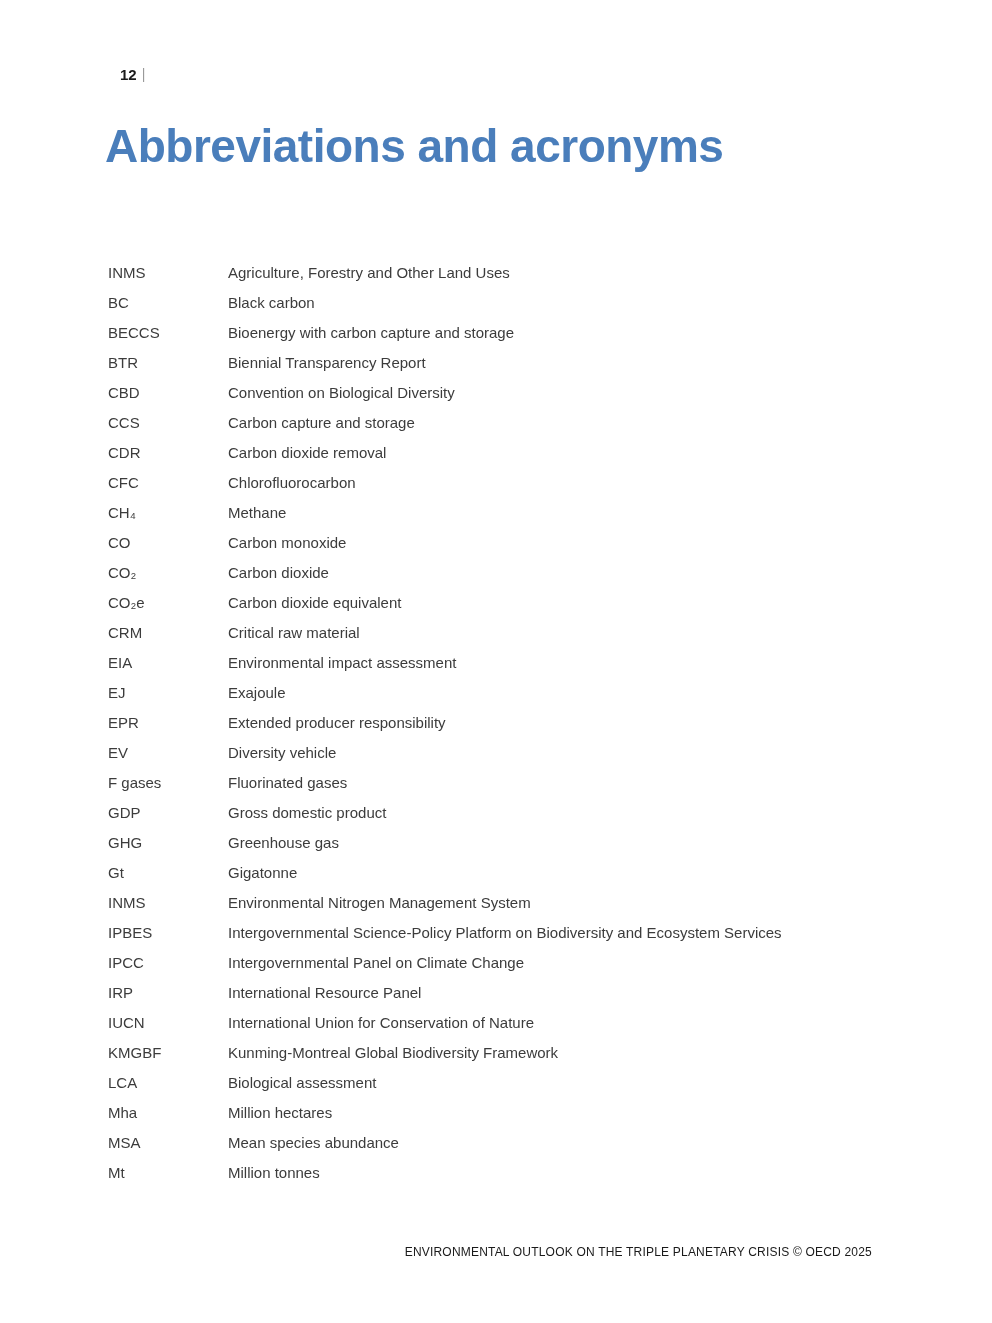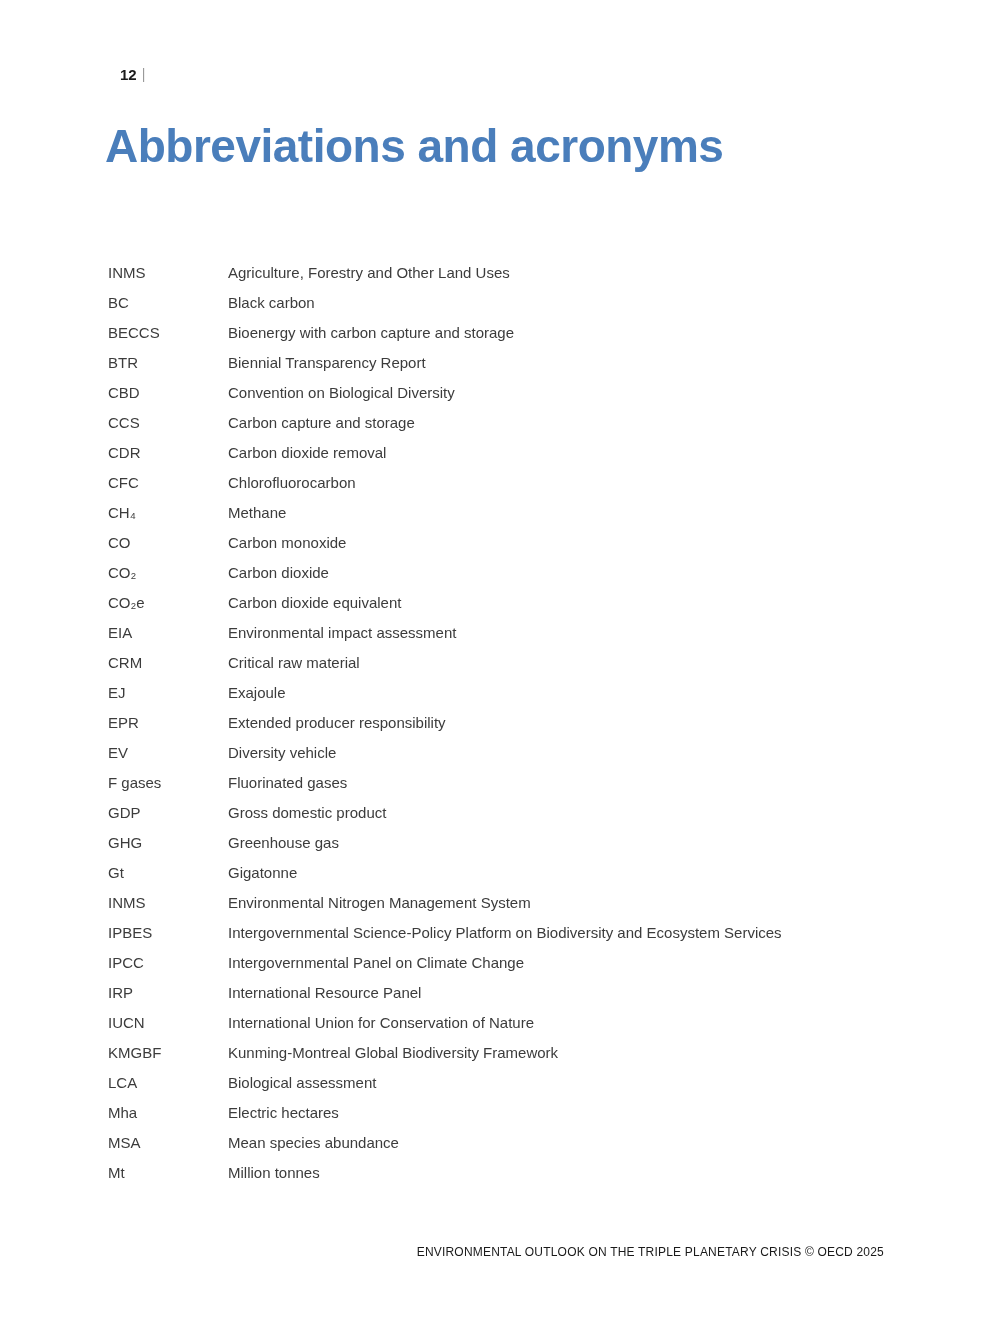--- a/index.html
+++ b/index.html
@@ -58,21 +58,21 @@
     color: #3c3c3c;
   }
   .abbr-term {
     width: 120px;
     flex-shrink: 0;
   }
   .abbr-def { flex: 1; }
   .page-footer {
     position: absolute;
     top: 1245px;
-    left: 108px;
+    left: 96px;
     width: 776px;
     text-align: right;
     font-size: 12px;
     letter-spacing: 0.2px;
     color: #1a1a1a;
   }
 </style>
 </head>
 <body>
 
@@ -128,28 +128,28 @@
       </div>
       <div class="abbr-row">
         <span class="abbr-term">CO₂</span>
         <span class="abbr-def">Carbon dioxide</span>
       </div>
       <div class="abbr-row">
         <span class="abbr-term">CO₂e</span>
         <span class="abbr-def">Carbon dioxide equivalent</span>
       </div>
       <div class="abbr-row">
+        <span class="abbr-term">CRM</span>
+        <span class="abbr-def">Critical raw material</span>
+      </div>
+      <div class="abbr-row">
         <span class="abbr-term">EIA</span>
         <span class="abbr-def">Environmental impact assessment</span>
       </div>
       <div class="abbr-row">
-        <span class="abbr-term">CRM</span>
-        <span class="abbr-def">Critical raw material</span>
-      </div>
-      <div class="abbr-row">
         <span class="abbr-term">EJ</span>
         <span class="abbr-def">Exajoule</span>
       </div>
       <div class="abbr-row">
         <span class="abbr-term">EPR</span>
         <span class="abbr-def">Extended producer responsibility</span>
       </div>
       <div class="abbr-row">
         <span class="abbr-term">EV</span>
         <span class="abbr-def">Diversity vehicle</span>
@@ -193,21 +193,21 @@
       <div class="abbr-row">
         <span class="abbr-term">KMGBF</span>
         <span class="abbr-def">Kunming-Montreal Global Biodiversity Framework</span>
       </div>
       <div class="abbr-row">
         <span class="abbr-term">LCA</span>
         <span class="abbr-def">Biological assessment</span>
       </div>
       <div class="abbr-row">
         <span class="abbr-term">Mha</span>
-        <span class="abbr-def">Electric hectares</span>
+        <span class="abbr-def">Million hectares</span>
       </div>
       <div class="abbr-row">
         <span class="abbr-term">MSA</span>
         <span class="abbr-def">Mean species abundance</span>
       </div>
       <div class="abbr-row">
         <span class="abbr-term">Mt</span>
         <span class="abbr-def">Million tonnes</span>
       </div>
     </div>

